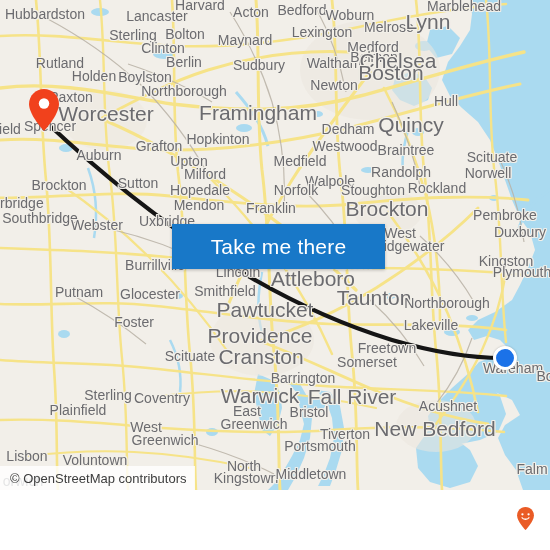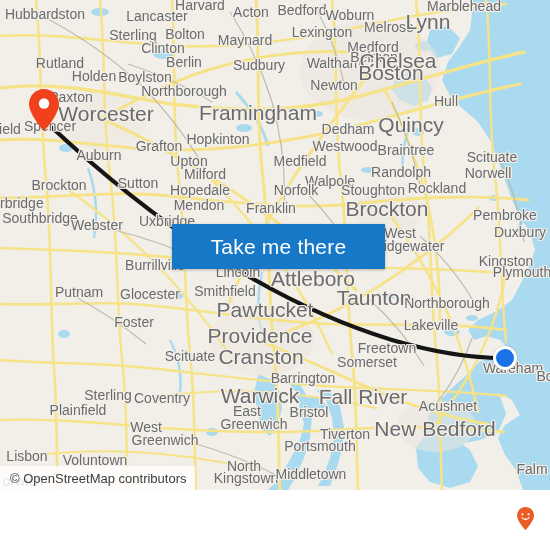--- a/index.html
+++ b/index.html
@@ -318,21 +318,21 @@
         <div class="map-label sz-md" style="left: 190px; top: 356px;">Scituate</div>
         <div class="map-label sz-lg" style="left: 261px; top: 357px;">Cranston</div>
         <div class="map-label sz-md" style="left: 387px; top: 348px;">Freetown</div>
         <div class="map-label sz-md" style="left: 367px; top: 362px;">Somerset</div>
         <div class="map-label sz-md" style="left: 513px; top: 368px;">Wareham</div>
         <div class="map-label sz-md" style="left: 545px; top: 376px;">Bo</div>
         <div class="map-label sz-md" style="left: 303px; top: 378px;">Barrington</div>
         <div class="map-label sz-md" style="left: 108px; top: 395px;">Sterling</div>
         <div class="map-label sz-md" style="left: 162px; top: 398px;">Coventry</div>
         <div class="map-label sz-lg" style="left: 260px; top: 396px;">Warwick</div>
-        <div class="map-label sz-lg" style="left: 352px; top: 397px; margin-left: 11px;">Fall River</div>
+        <div class="map-label sz-lg" style="left: 352px; top: 397px;">Fall River</div>
         <div class="map-label sz-md" style="left: 448px; top: 406px;">Acushnet</div>
         <div class="map-label sz-md" style="left: 78px; top: 410px;">Plainfield</div>
         <div class="map-label sz-md" style="left: 247px; top: 411px;">East</div>
         <div class="map-label sz-md" style="left: 309px; top: 412px;">Bristol</div>
         <div class="map-label sz-lg" style="left: 435px; top: 429px;">New Bedford</div>
         <div class="map-label sz-md" style="left: 254px; top: 424px;">Greenwich</div>
         <div class="map-label sz-md" style="left: 146px; top: 427px;">West</div>
         <div class="map-label sz-md" style="left: 165px; top: 440px;">Greenwich</div>
         <div class="map-label sz-md" style="left: 345px; top: 434px;">Tiverton</div>
         <div class="map-label sz-md" style="left: 320px; top: 446px;">Portsmouth</div>

